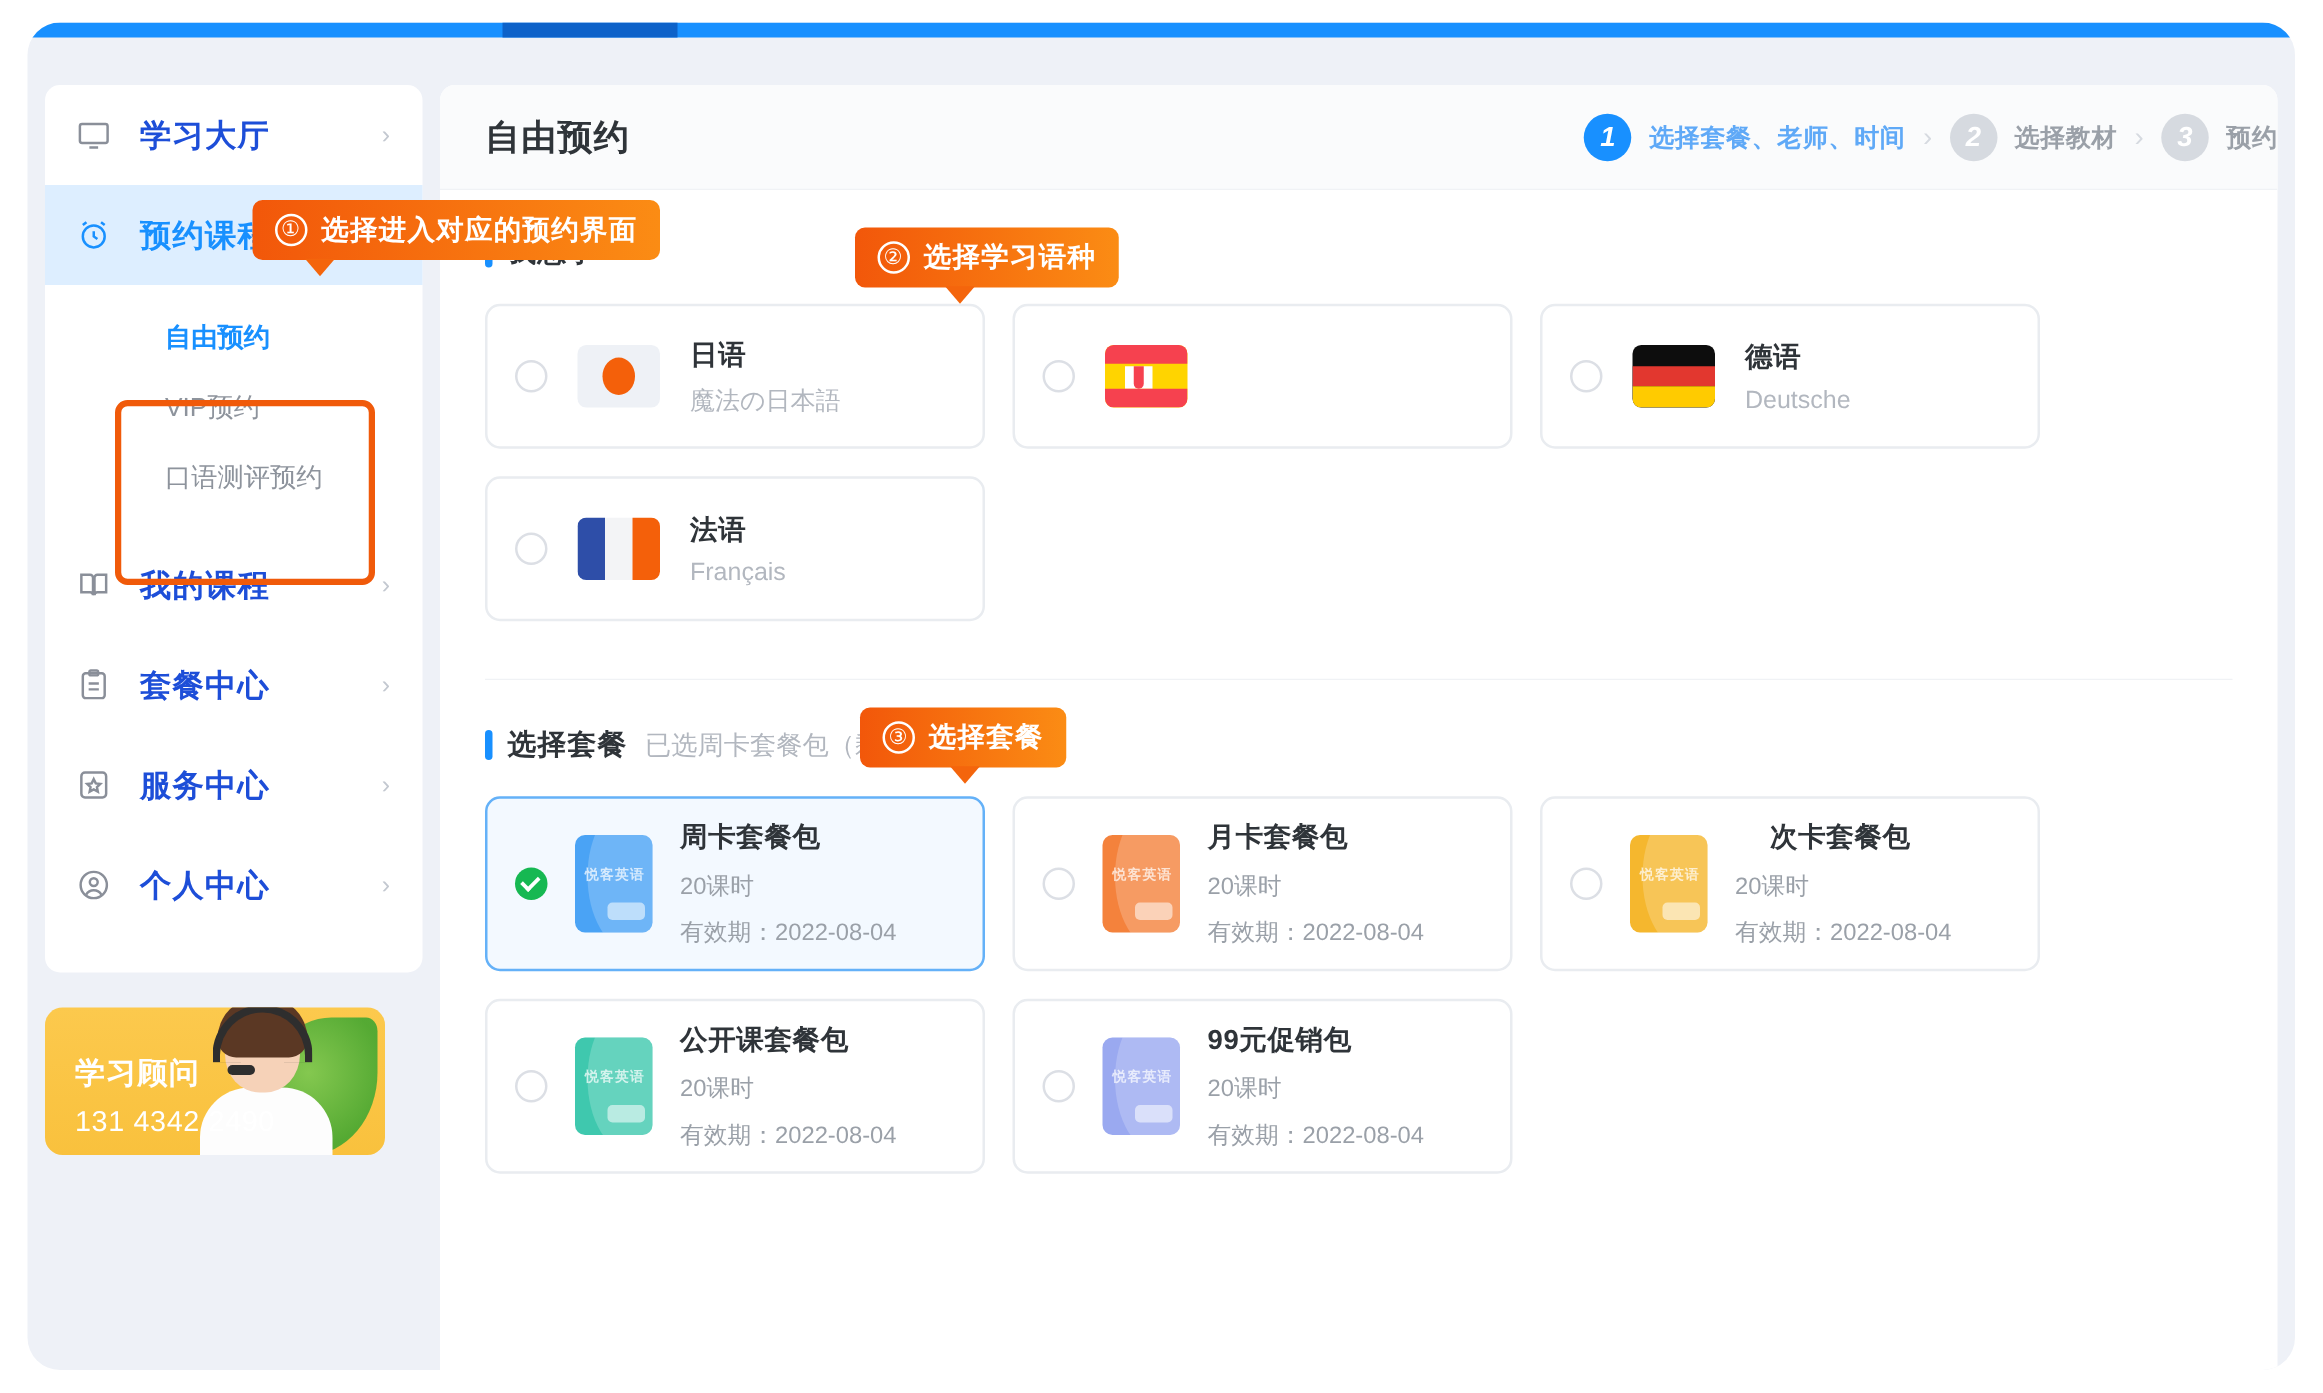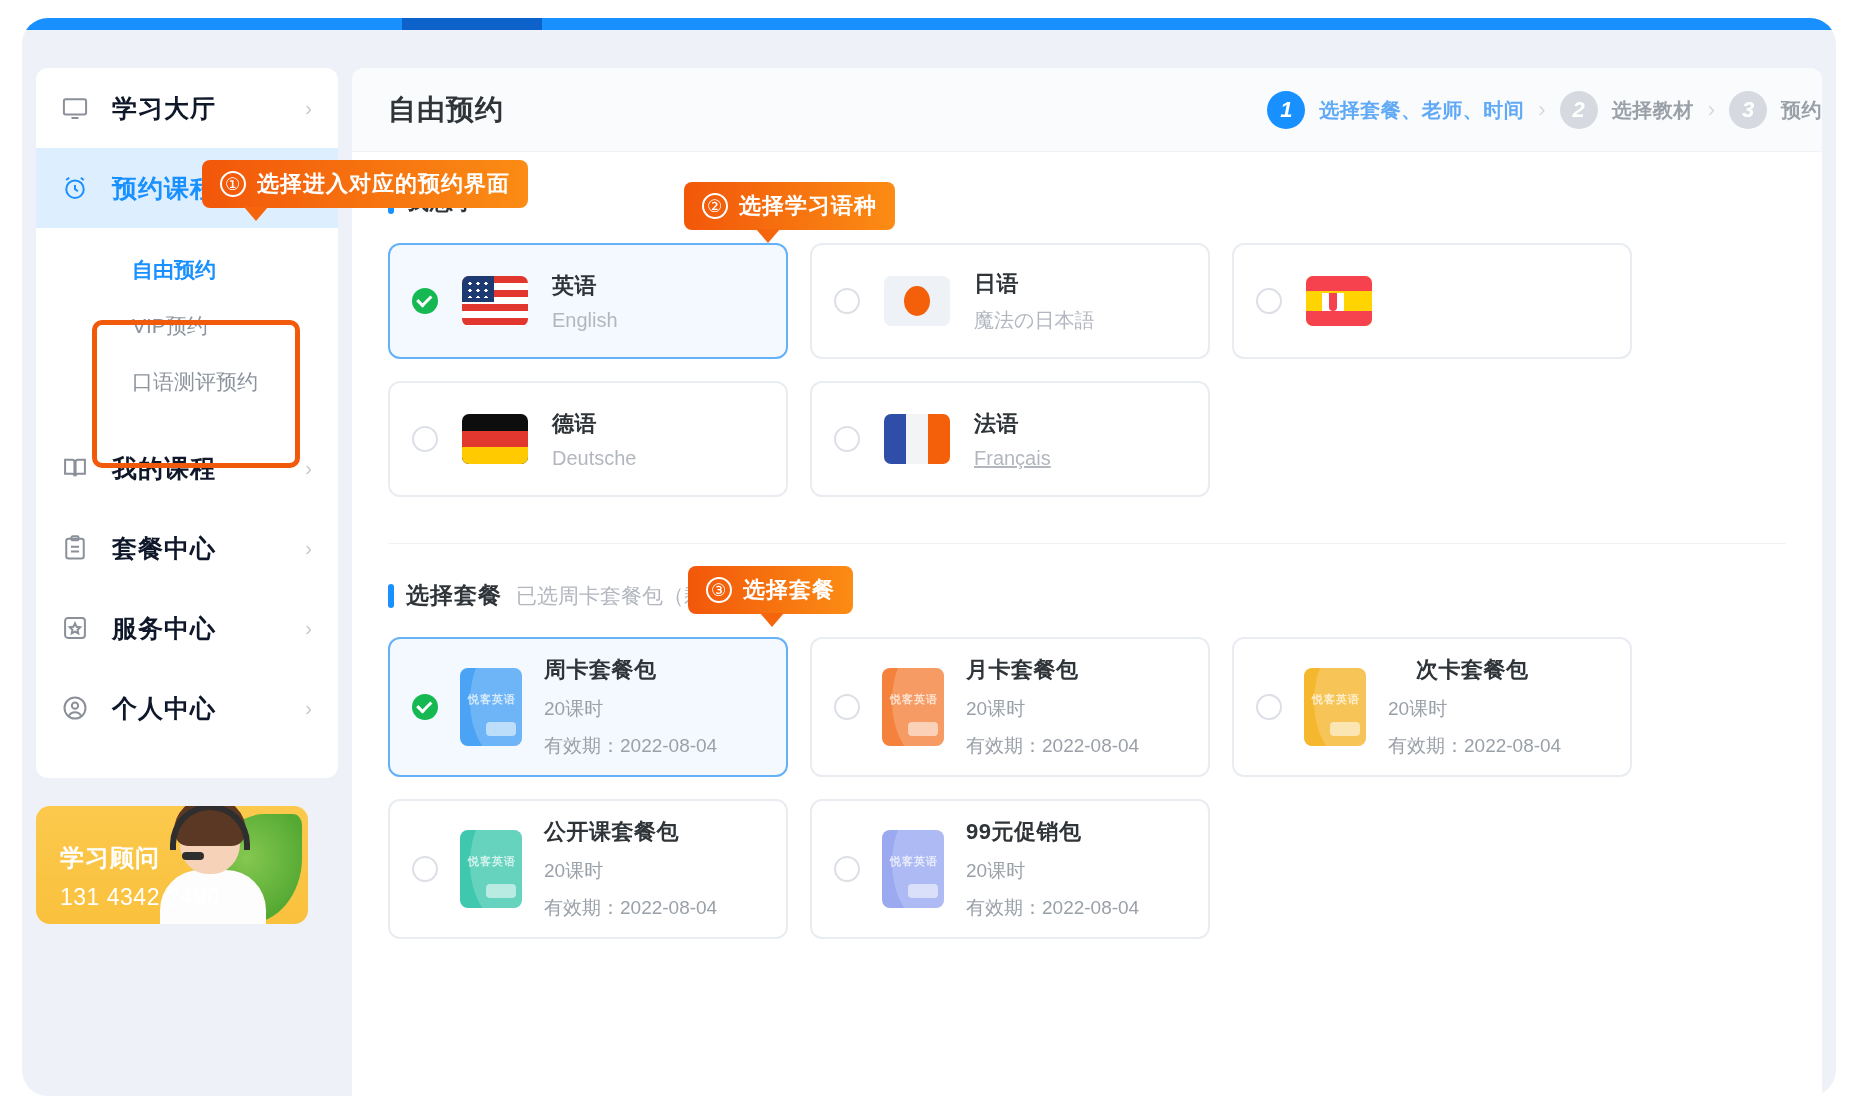--- a/index.html
+++ b/index.html
@@ -44,21 +44,21 @@
   .nav-icon {
     width: 30px; height: 30px; flex: 0 0 30px;
     display: flex; align-items: center; justify-content: center;
     color: #8a8f99;
   }
   .nav-item.active .nav-icon { color: #1890ff; }
   .nav-label {
     flex: 1 1 auto;
     margin-left: 22px;
     font-size: 25px; font-weight: bold;
-    color: #0f172a; letter-spacing: 1px;
+    color: #1d4ed8; letter-spacing: 1px;
   }
   .nav-item.active .nav-label { color: #1890ff; }
   .nav-arrow { font-size: 20px; color: #c3c8d0; font-weight: 300; }
   .nav-item.active .nav-arrow { color: #1890ff; }
 
   .subnav {
     padding: 14px 0 18px 0;
   }
   .subnav-item {
     height: 56px; display: flex; align-items: center;
@@ -465,31 +465,20 @@
 
     <div class="content">
 
       <div class="section-title">
         <span class="bar"></span>
         <span class="txt">我想学</span>
       </div>
 
       <div class="card-grid">
 
-        <div class="lang-card selected">
-          <span class="radio checked"></span>
-          <span class="flag flag-us">
-            <span class="stripes"></span>
-              <span class="canton"></span>
-          </span>
-          <span class="lang-text">
-            <span class="lang-name" style="display: block;">英语</span>
-            <span class="lang-sub" style="display: block;">English</span>
-          </span>
-        </div>
 
         <div class="lang-card">
           <span class="radio"></span>
           <span class="flag flag-jp">
             <span class="dot"></span>
           </span>
           <span class="lang-text">
             <span class="lang-name" style="display: block;">日语</span>
             <span class="lang-sub" style="display: block;">魔法の日本語</span>
           </span>
@@ -518,21 +507,21 @@
 
         <div class="lang-card">
           <span class="radio"></span>
           <span class="flag flag-fr">
             <i class="b1"></i>
               <i class="b2"></i>
               <i class="b3"></i>
           </span>
           <span class="lang-text">
             <span class="lang-name" style="display: block;">法语</span>
-            <span class="lang-sub" style="display: block; text-decoration: underline;">Français</span>
+            <span class="lang-sub" style="display: block;">Français</span>
           </span>
         </div>
 
       </div>
 
       <div class="divider"></div>
 
       <div class="section-title" style="margin-top:36px;">
         <span class="bar"></span>
         <span class="txt">选择套餐</span>

